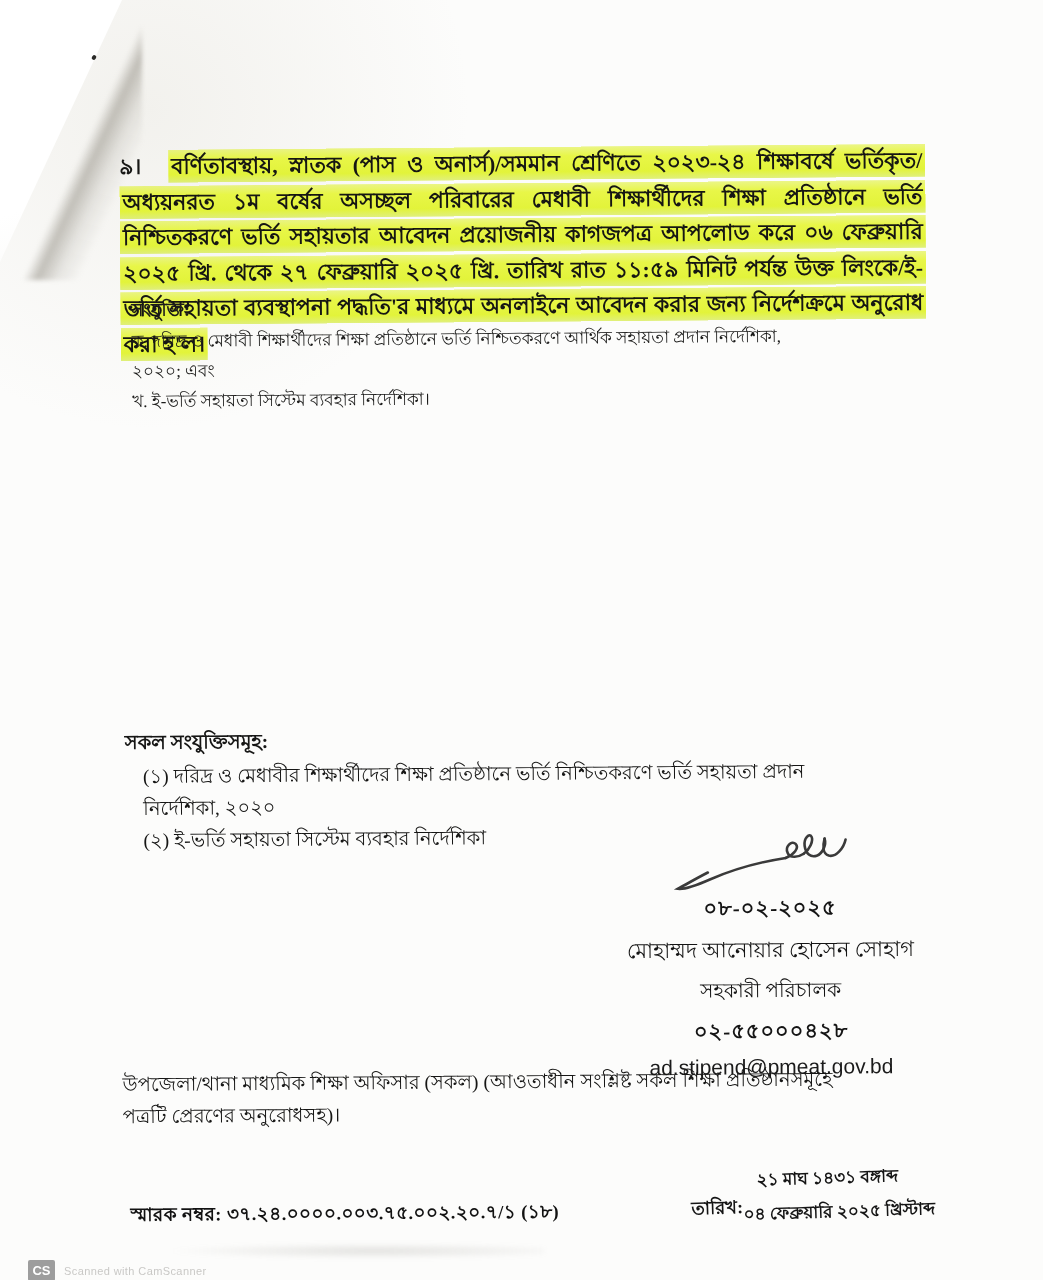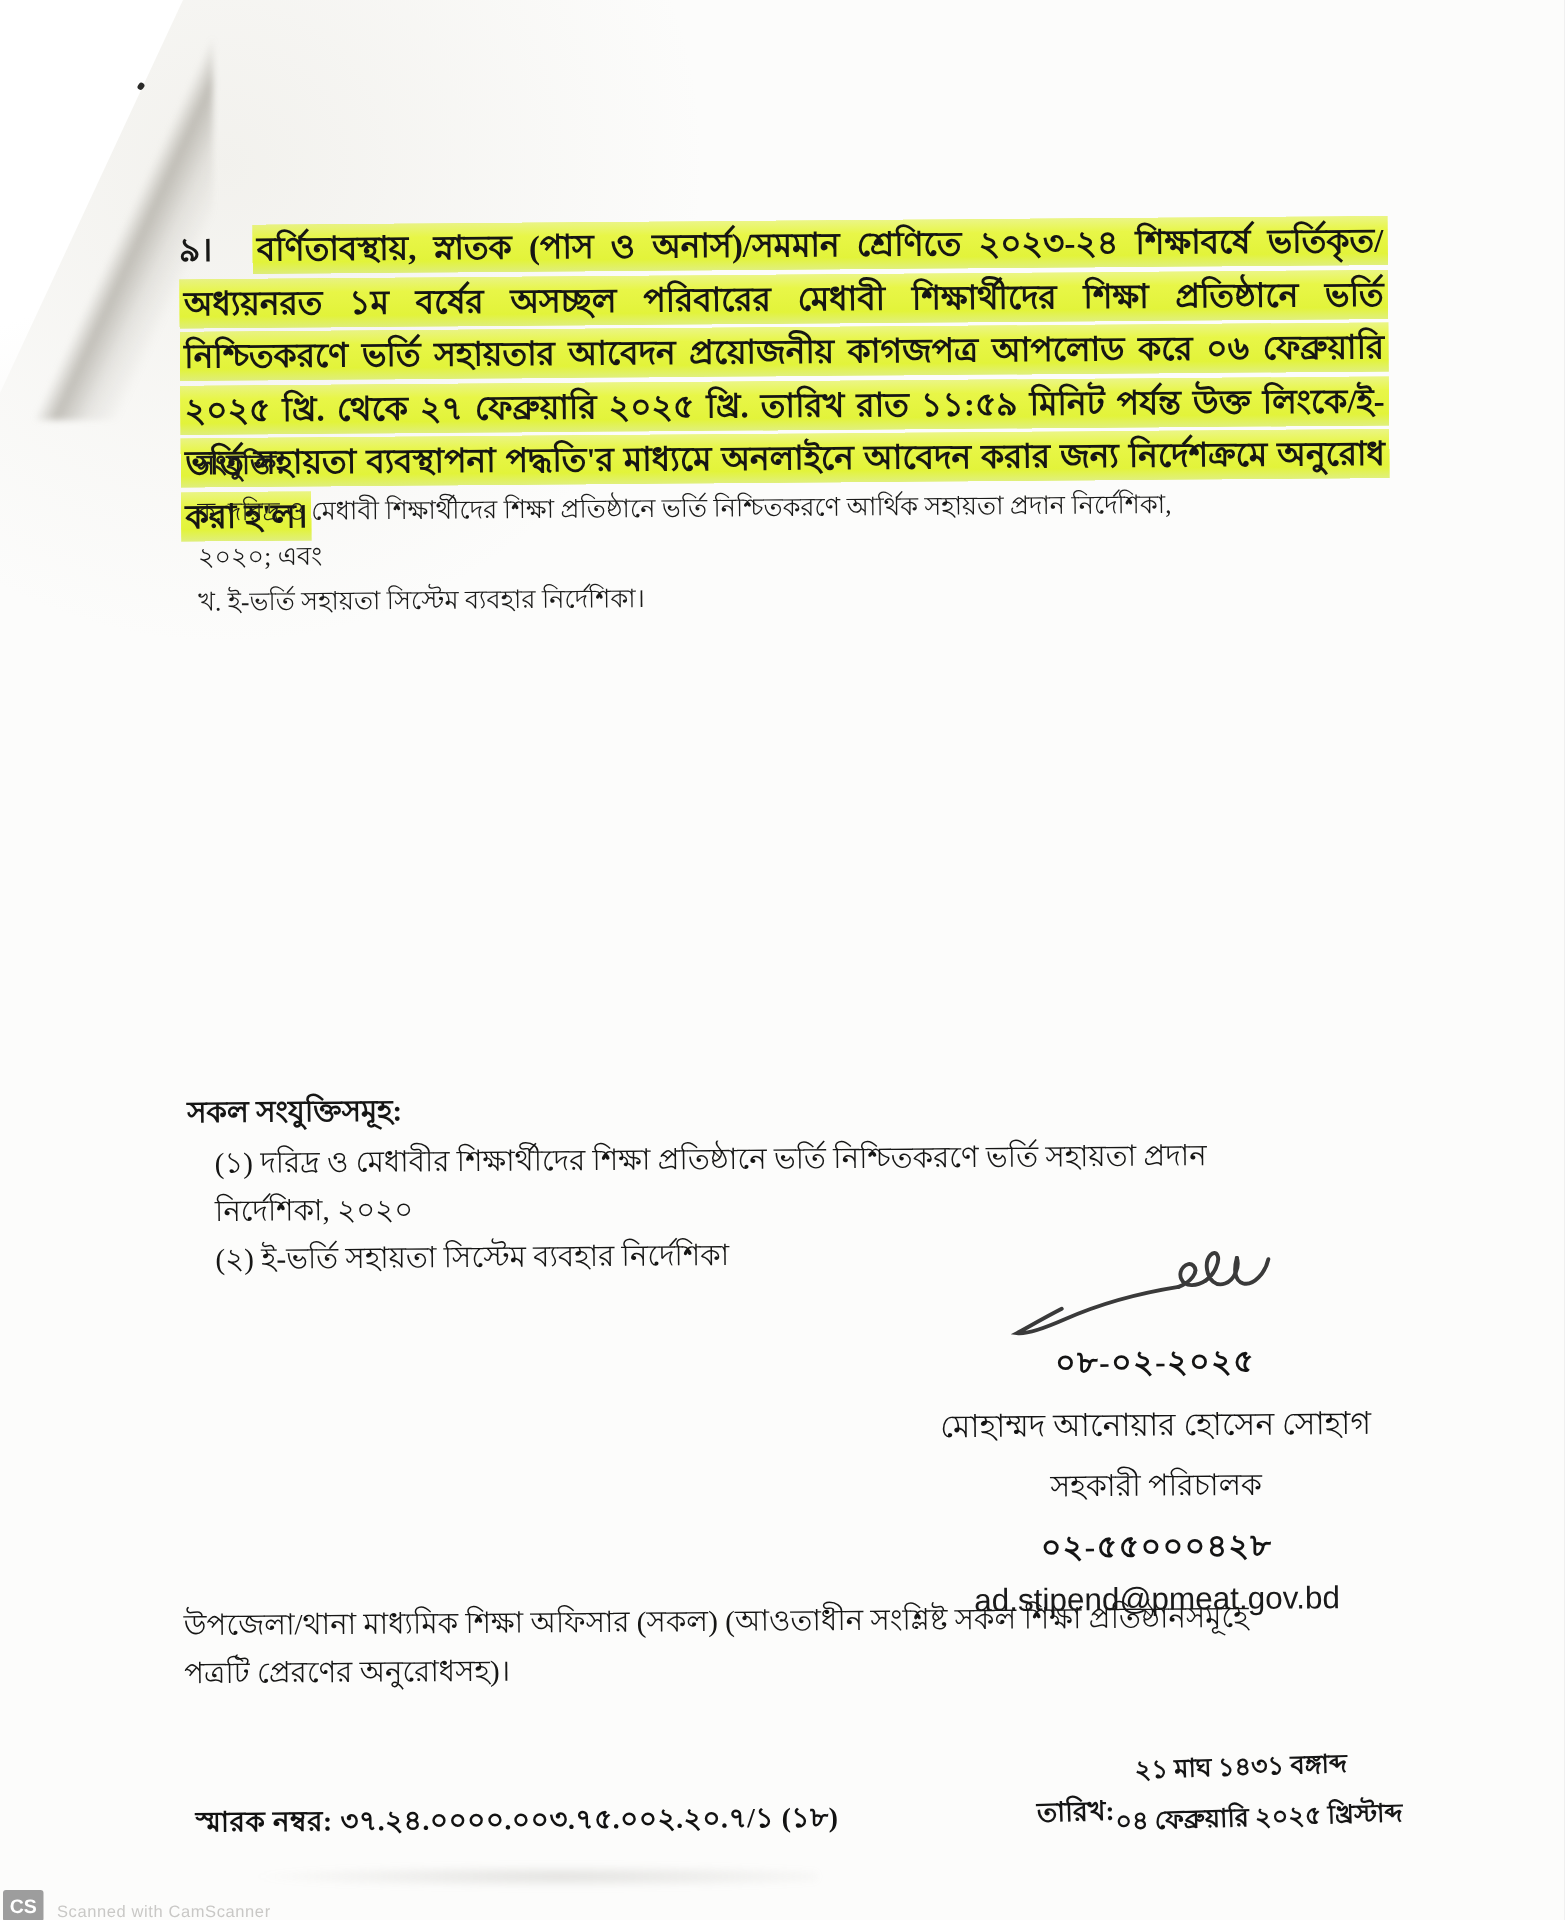--- a/index.html
+++ b/index.html
@@ -71,21 +71,21 @@
   .date-label{position:absolute;left:0px;top:26px;font-size:18px;font-weight:700;}
   .date-bn{position:absolute;left:66px;top:0px;width:240px;font-size:17px;font-weight:700;}
   .date-gr{position:absolute;left:52px;top:34px;width:260px;font-size:17px;font-weight:700;}
 
   
   .smudge{position:absolute;left:165px;top:1243px;width:380px;height:16px;
     background:radial-gradient(ellipse at 55% 50%, rgba(140,138,132,0.22), rgba(140,138,132,0) 70%);
     filter:blur(2px);}
 
   
-  .cswm{position:absolute;left:2px;top:1260px;display:flex;align-items:flex-end;gap:9px;}
+  .cswm{position:absolute;left:28px;top:1260px;display:flex;align-items:center;gap:9px;}
   .cs-logo{position:relative;width:27px;height:21px;background:#9d9d9d;border-radius:2px;
     color:#ffffff;font-family:"Liberation Sans", sans-serif;font-weight:700;font-size:13px;
     display:flex;align-items:center;justify-content:center;}
   .cs-logo::after{content:"";position:absolute;left:0;bottom:-5px;width:13px;height:5px;background:#7f7f7f;}
   .cs-text{font-family:"Liberation Sans", sans-serif;font-size:11px;color:#c9c8c6;letter-spacing:0.4px;}
 </style>
 </head>
 <body>
 
 <div class="page">

